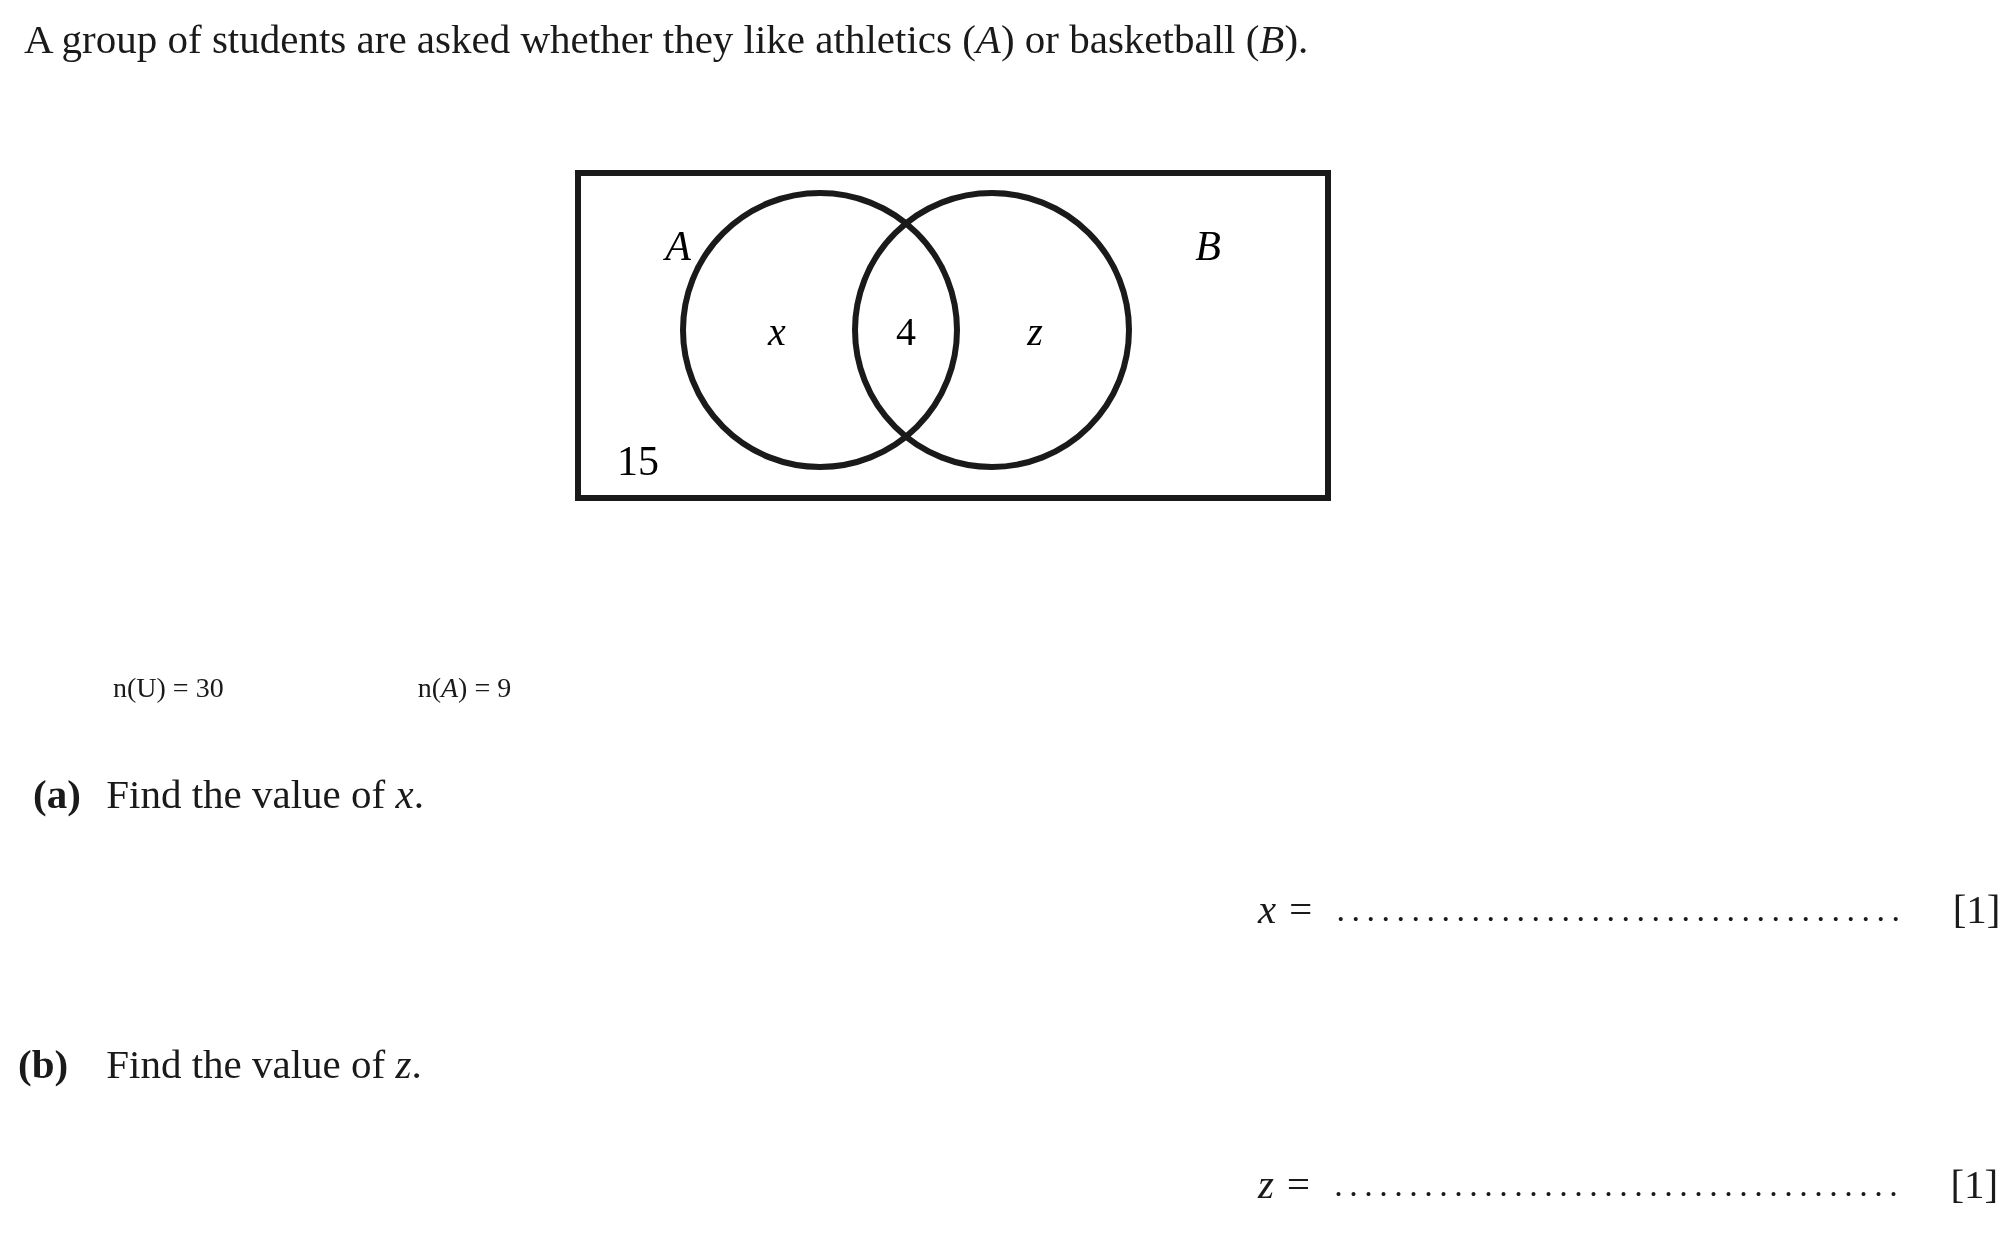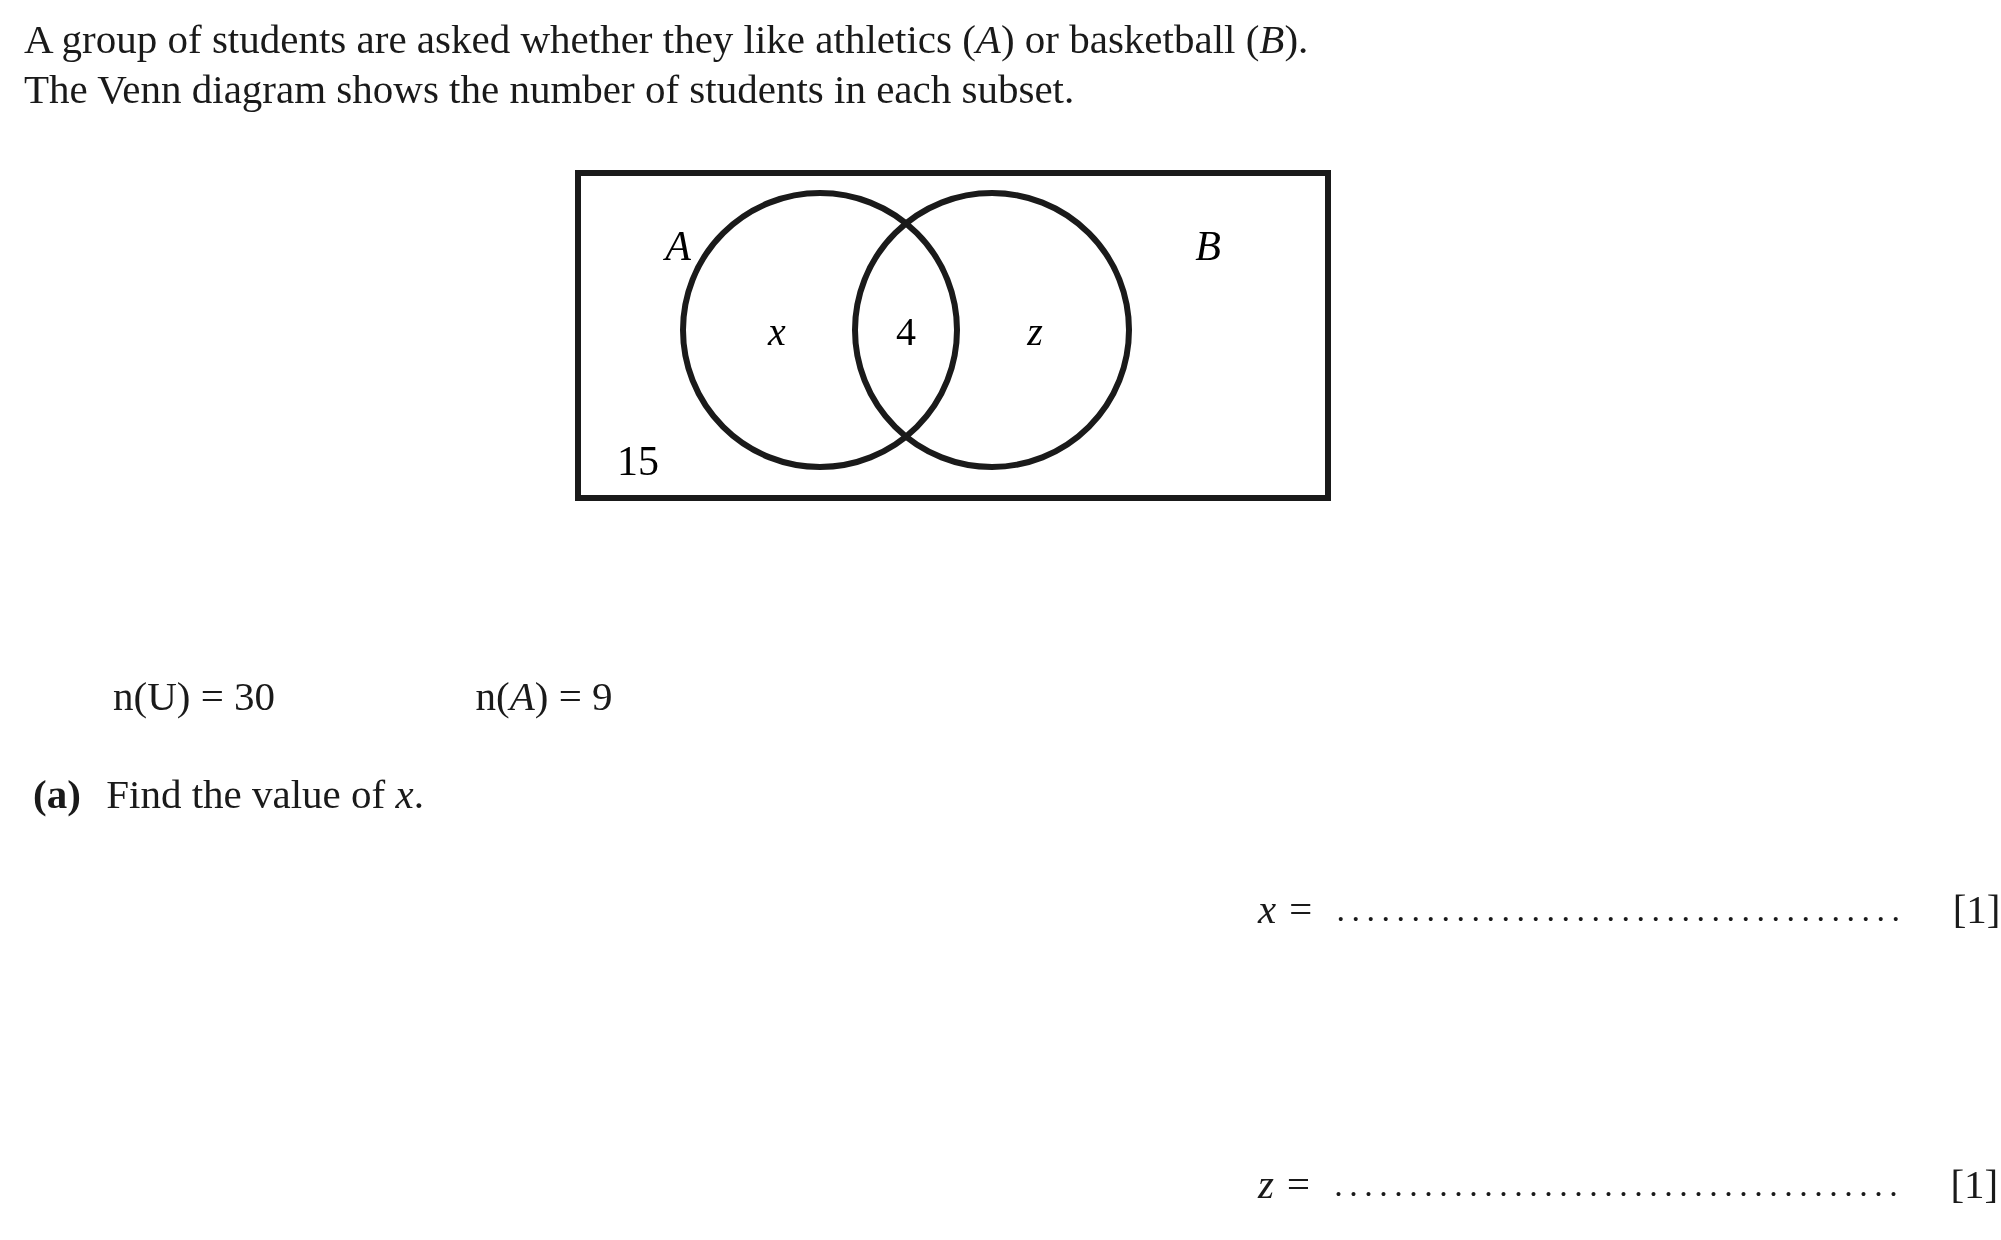--- a/index.html
+++ b/index.html
@@ -37,21 +37,21 @@
     left: 560px;
     top: 165px;
     width: 780px;
     height: 360px;
   }
 
   .given {
     position: absolute;
     left: 113px;
     top: 672px;
-    font-size: 41px;
+    font-size: 28px;
     white-space: nowrap;
   }
   .given .gap { display: inline-block; width: 180px; }
 
   .part {
     position: absolute;
     font-size: 41px;
     white-space: nowrap;
   }
   .part .plabel {
@@ -86,21 +86,20 @@
 
   svg text { font-family: "Liberation Serif", serif; }
 </style>
 </head>
 <body>
 
 <div class="page">
 
   <div class="stem">
     <span>A group of students are asked whether they like athletics (<span class="ital">A</span>) or basketball (<span class="ital">B</span>).</span>
-    <span class="line2">The Venn diagram shows the number of students in each subset.</span>
   </div>
 
   <div class="venn-wrap">
     <svg width="780" height="360" viewBox="0 0 780 360">
       <rect x="18" y="8" width="750" height="325" fill="none" stroke="#1a1a1a" stroke-width="6"></rect>
       <circle cx="260" cy="165" r="137" fill="none" stroke="#1a1a1a" stroke-width="6"></circle>
       <circle cx="432" cy="165" r="137" fill="none" stroke="#1a1a1a" stroke-width="6"></circle>
 
       <text x="-14" y="25" font-size="48" text-anchor="middle">U</text>
       <text x="118" y="95" font-size="42" font-style="italic" text-anchor="middle">A</text>
@@ -123,20 +122,24 @@
     <span class="plabel">(a)</span>
     <span>Find the value of <span class="ital">x</span>.</span>
   </div>
 
   <div class="answer-line ans-a">
     <span class="varname">x =</span>
     <span class="dots">......................................</span>
     <span class="marks">[1]</span>
   </div>
 
+  <div class="part part-b">
+    <span class="plabel">(b)</span>
+    <span>Find the value of <span class="ital">z</span>.</span>
+  </div>
 
   <div class="answer-line ans-b">
     <span class="varname">z =</span>
     <span class="dots">......................................</span>
     <span class="marks">[1]</span>
   </div>
 
 </div>
 
 </body></html>

